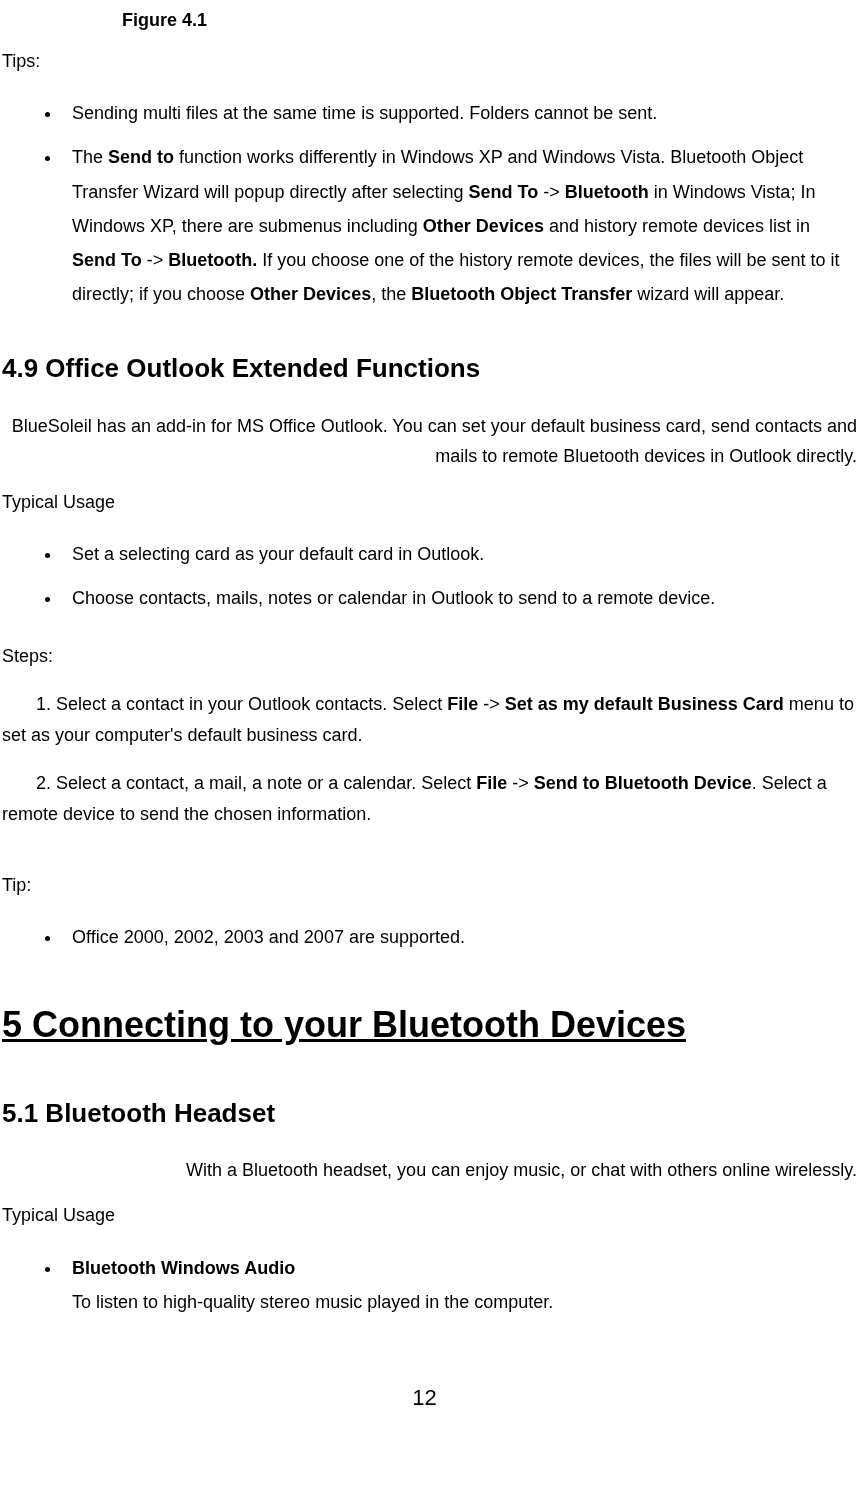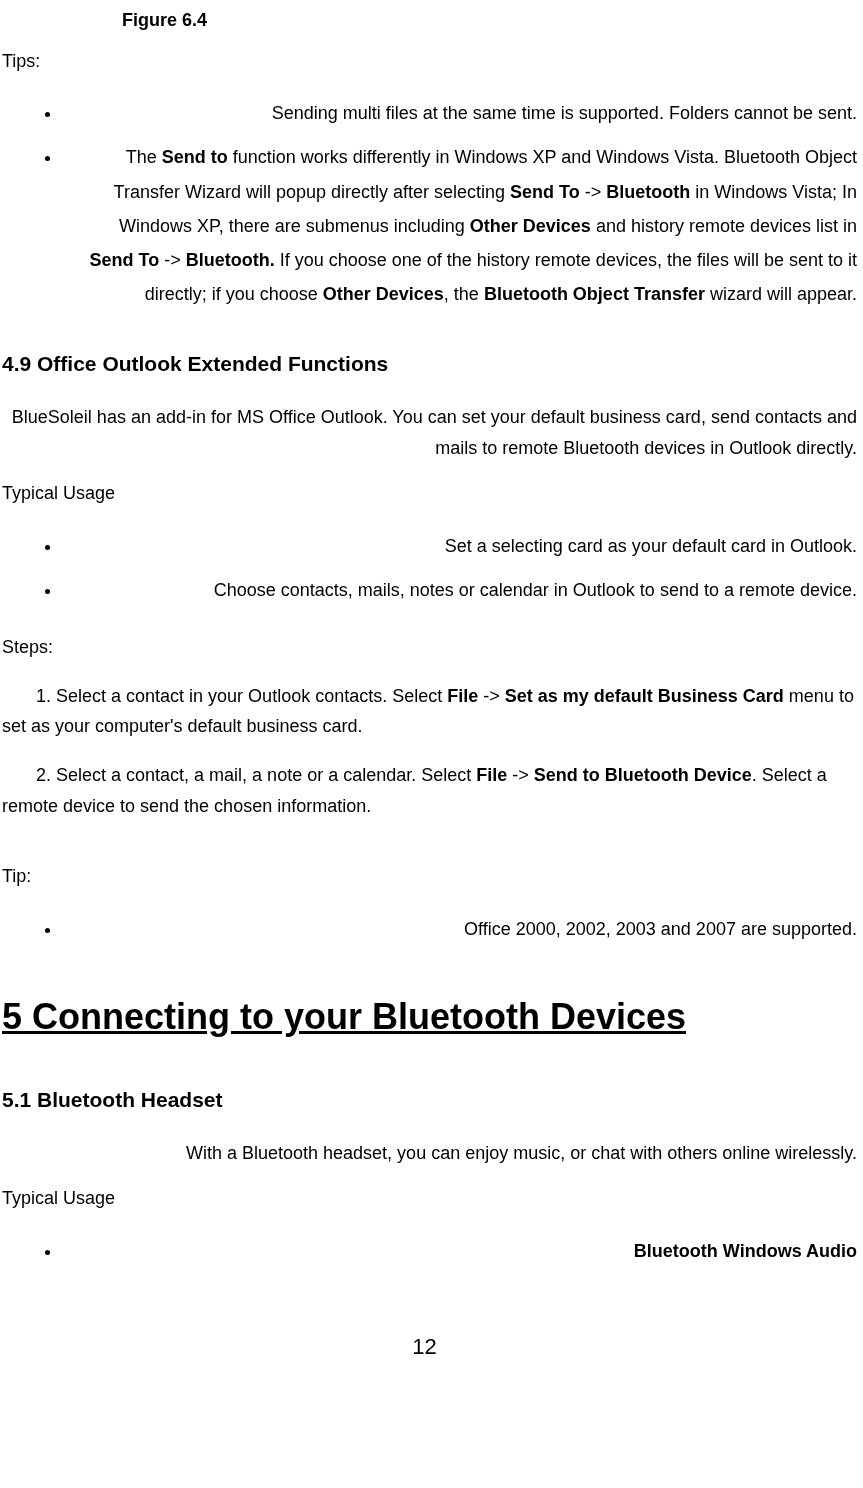--- a/index.html
+++ b/index.html
@@ -25,24 +25,23 @@
     ul.bullet-list {
       list-style-type: disc;
       padding-left: 60px;
       margin-top: 20px;
       margin-bottom: 25px;
     }
     ul.bullet-list li {
       padding-left: 10px;
       margin-bottom: 10px;
       line-height: 1.9;
-      text-align: right;
     }
     h2.section-heading {
-      font-size: 21px;
+      font-size: 26px;
       font-weight: bold;
       margin-top: 35px;
       margin-bottom: 20px;
     }
     h1.chapter-heading {
       font-size: 36px;
       font-weight: bold;
       margin-top: 40px;
       margin-bottom: 30px;
       text-decoration: underline;
@@ -65,21 +64,21 @@
       text-align: center;
       font-size: 22px;
       margin-top: 60px;
       padding-right: 10px;
     }
     .strong { font-weight: bold; }
   </style>
 </head>
 <body>
 
-<div class="figure-label">Figure 6.4</div>
+<div class="figure-label">Figure 4.1</div>
 
 <div class="section-label">Tips:</div>
 
 <ul class="bullet-list">
   <li>Sending multi files at the same time is supported. Folders cannot be sent.</li>
   <li>
     <span>The </span><span class="strong">Send to</span><span> function works differently in Windows XP and Windows Vista. Bluetooth Object Transfer Wizard will popup directly after selecting </span><span class="strong">Send To</span><span> -&gt; </span><span class="strong">Bluetooth</span><span> in Windows Vista; In Windows XP, there are submenus including </span><span class="strong">Other Devices</span><span> and history remote devices list in </span><span class="strong">Send To</span><span> -&gt; </span><span class="strong">Bluetooth.</span><span> If you choose one of the history remote devices, the files will be sent to it directly; if you choose </span><span class="strong">Other Devices</span><span>, the </span><span class="strong">Bluetooth Object Transfer</span><span> wizard will appear.</span>
   </li>
 </ul>
 
@@ -114,16 +113,17 @@
 
 <h2 class="section-heading">5.1   Bluetooth Headset</h2>
 
 <p class="body-text">With a Bluetooth headset, you can enjoy music, or chat with others online wirelessly.</p>
 
 <div class="section-label">Typical Usage</div>
 
 <ul class="bullet-list">
   <li>
     <span class="strong">Bluetooth Windows Audio</span><br>
+    <span>To listen to high-quality stereo music played in the computer.</span>
   </li>
 </ul>
 
 <div class="page-number">12</div>
 
 </body></html>

